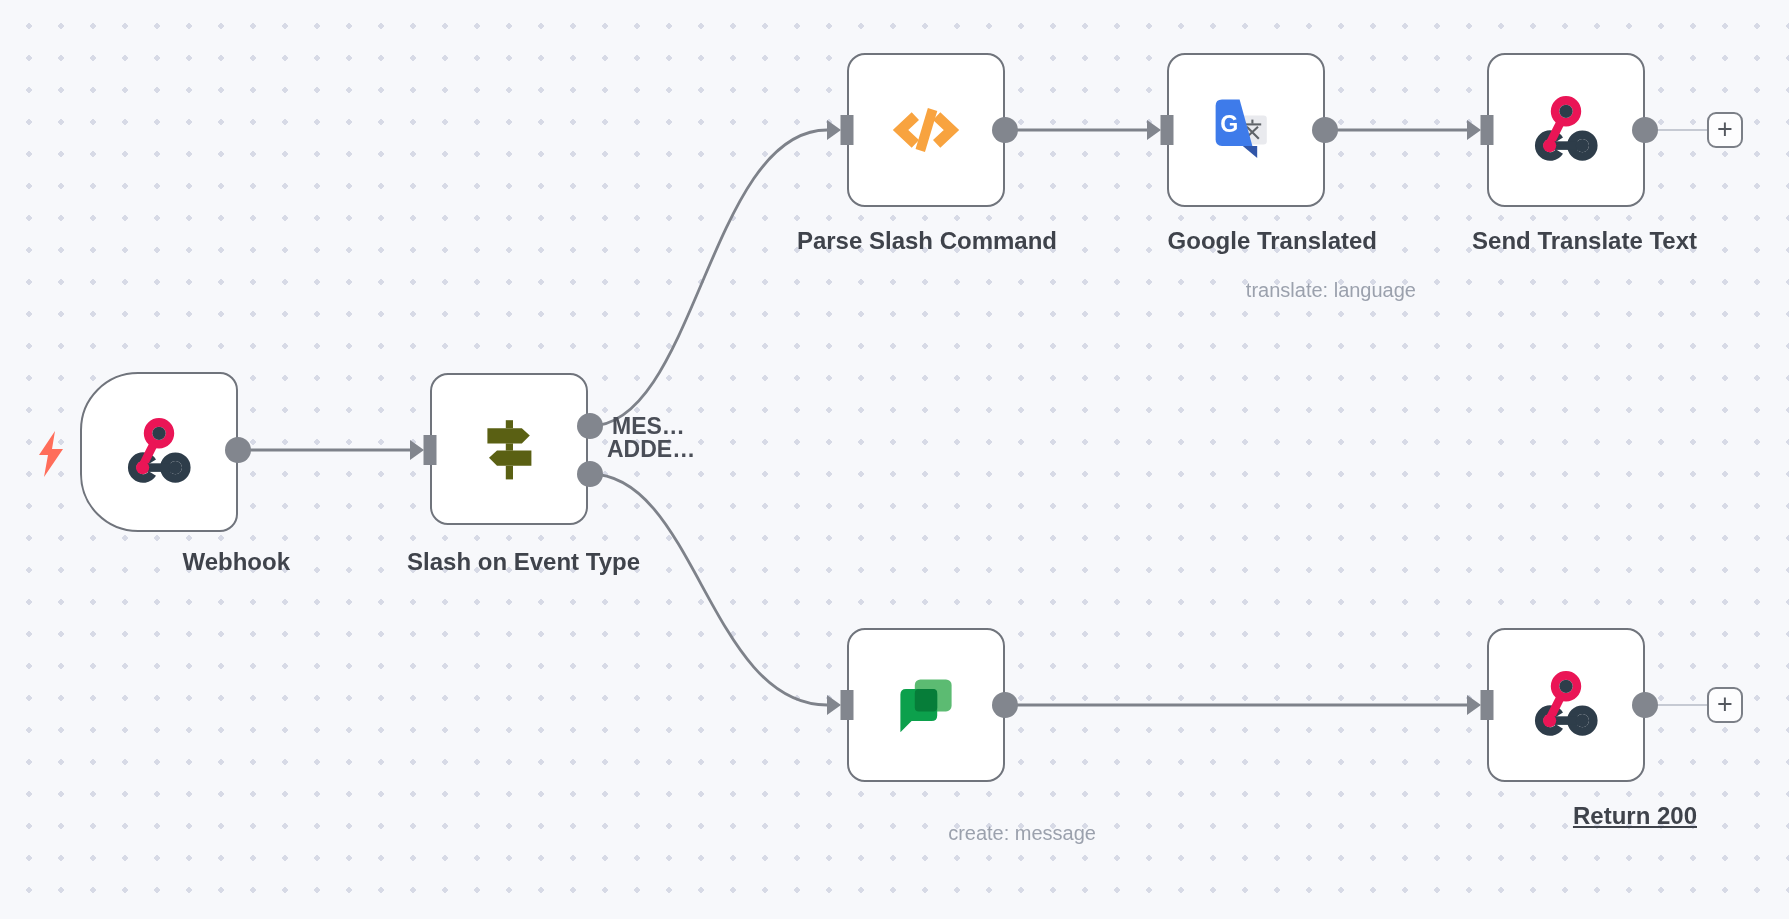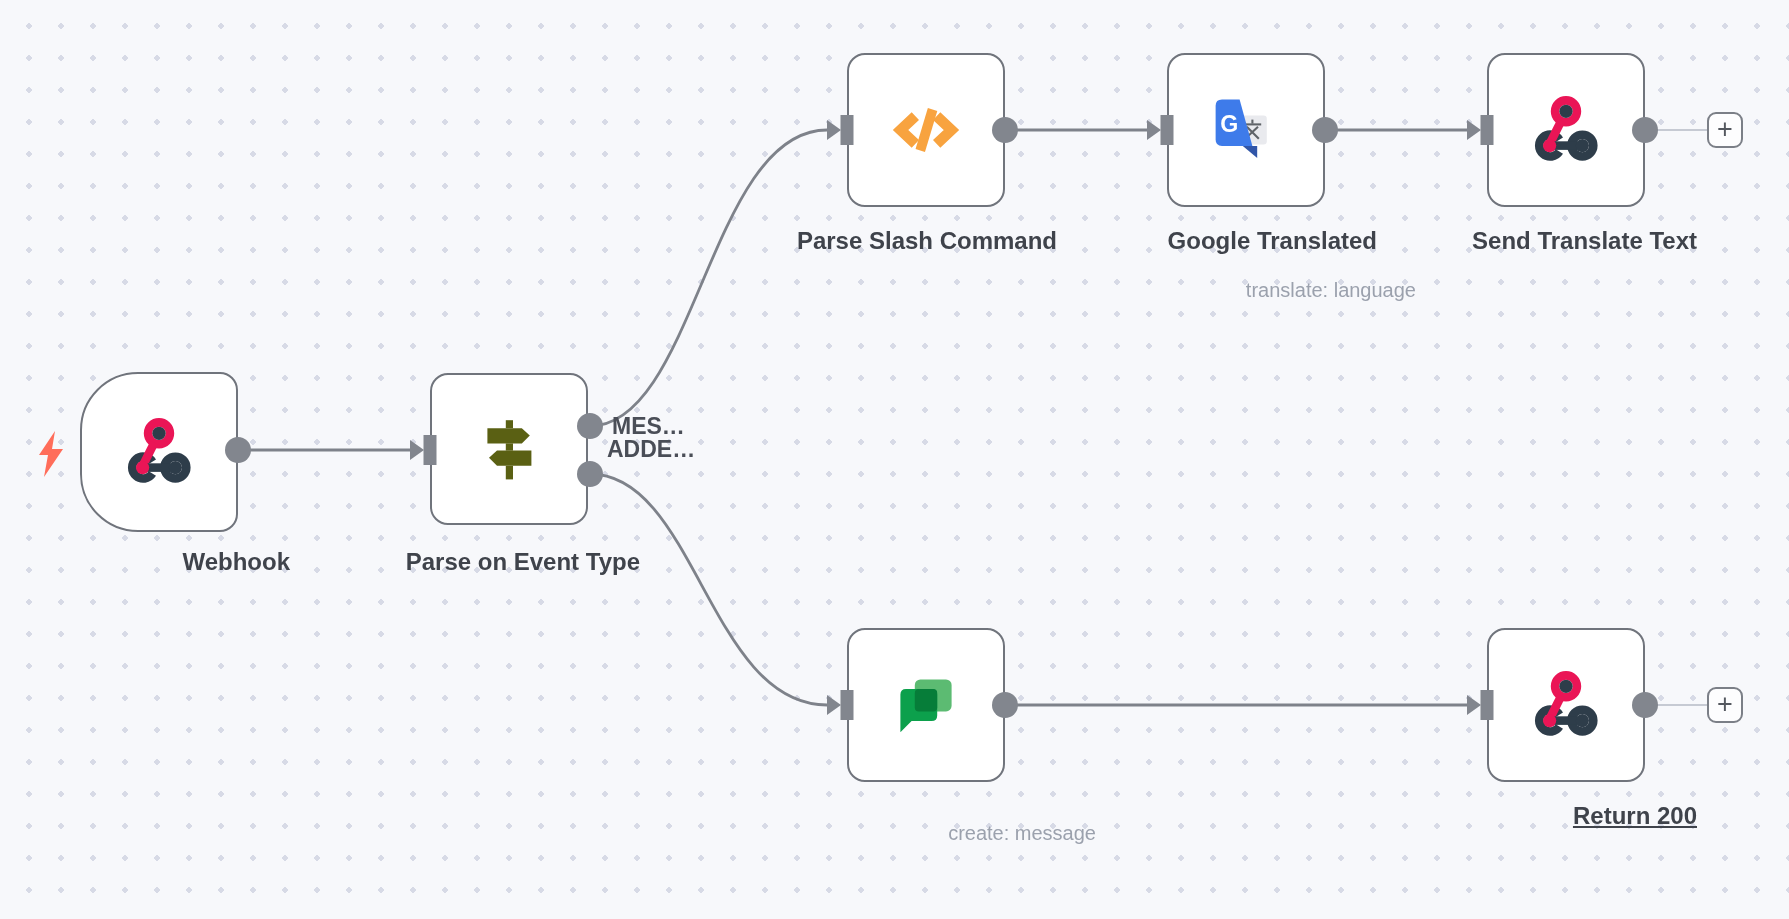--- a/index.html
+++ b/index.html
@@ -216,21 +216,21 @@
     <g>
       <polygon class="port-in-arrow" points="1467,695 1467,715 1481,705"></polygon>
       <rect class="port-in-rect" x="1480.5" y="690" width="13" height="30"></rect>
     </g>
   </svg>
 
   <div class="node-label" style="left:-11px;top:546px;">
     <span class="title">Webhook</span>
   </div>
   <div class="node-label" style="left:339px;top:546px;">
-    <span class="title">Parse on Event Type</span>
+    <span class="title">Slash on Event Type</span>
   </div>
   <div class="node-label" style="left:756px;top:225px;">
     <span class="title">Parse Slash Command</span>
   </div>
   <div class="node-label" style="left:1076px;top:225px;">
     <span class="title">Google Translated</span>
     <span class="subtitle">translate: language</span>
   </div>
   <div class="node-label" style="left:1396px;top:225px;">
     <span class="title">Send Translate Text</span>

